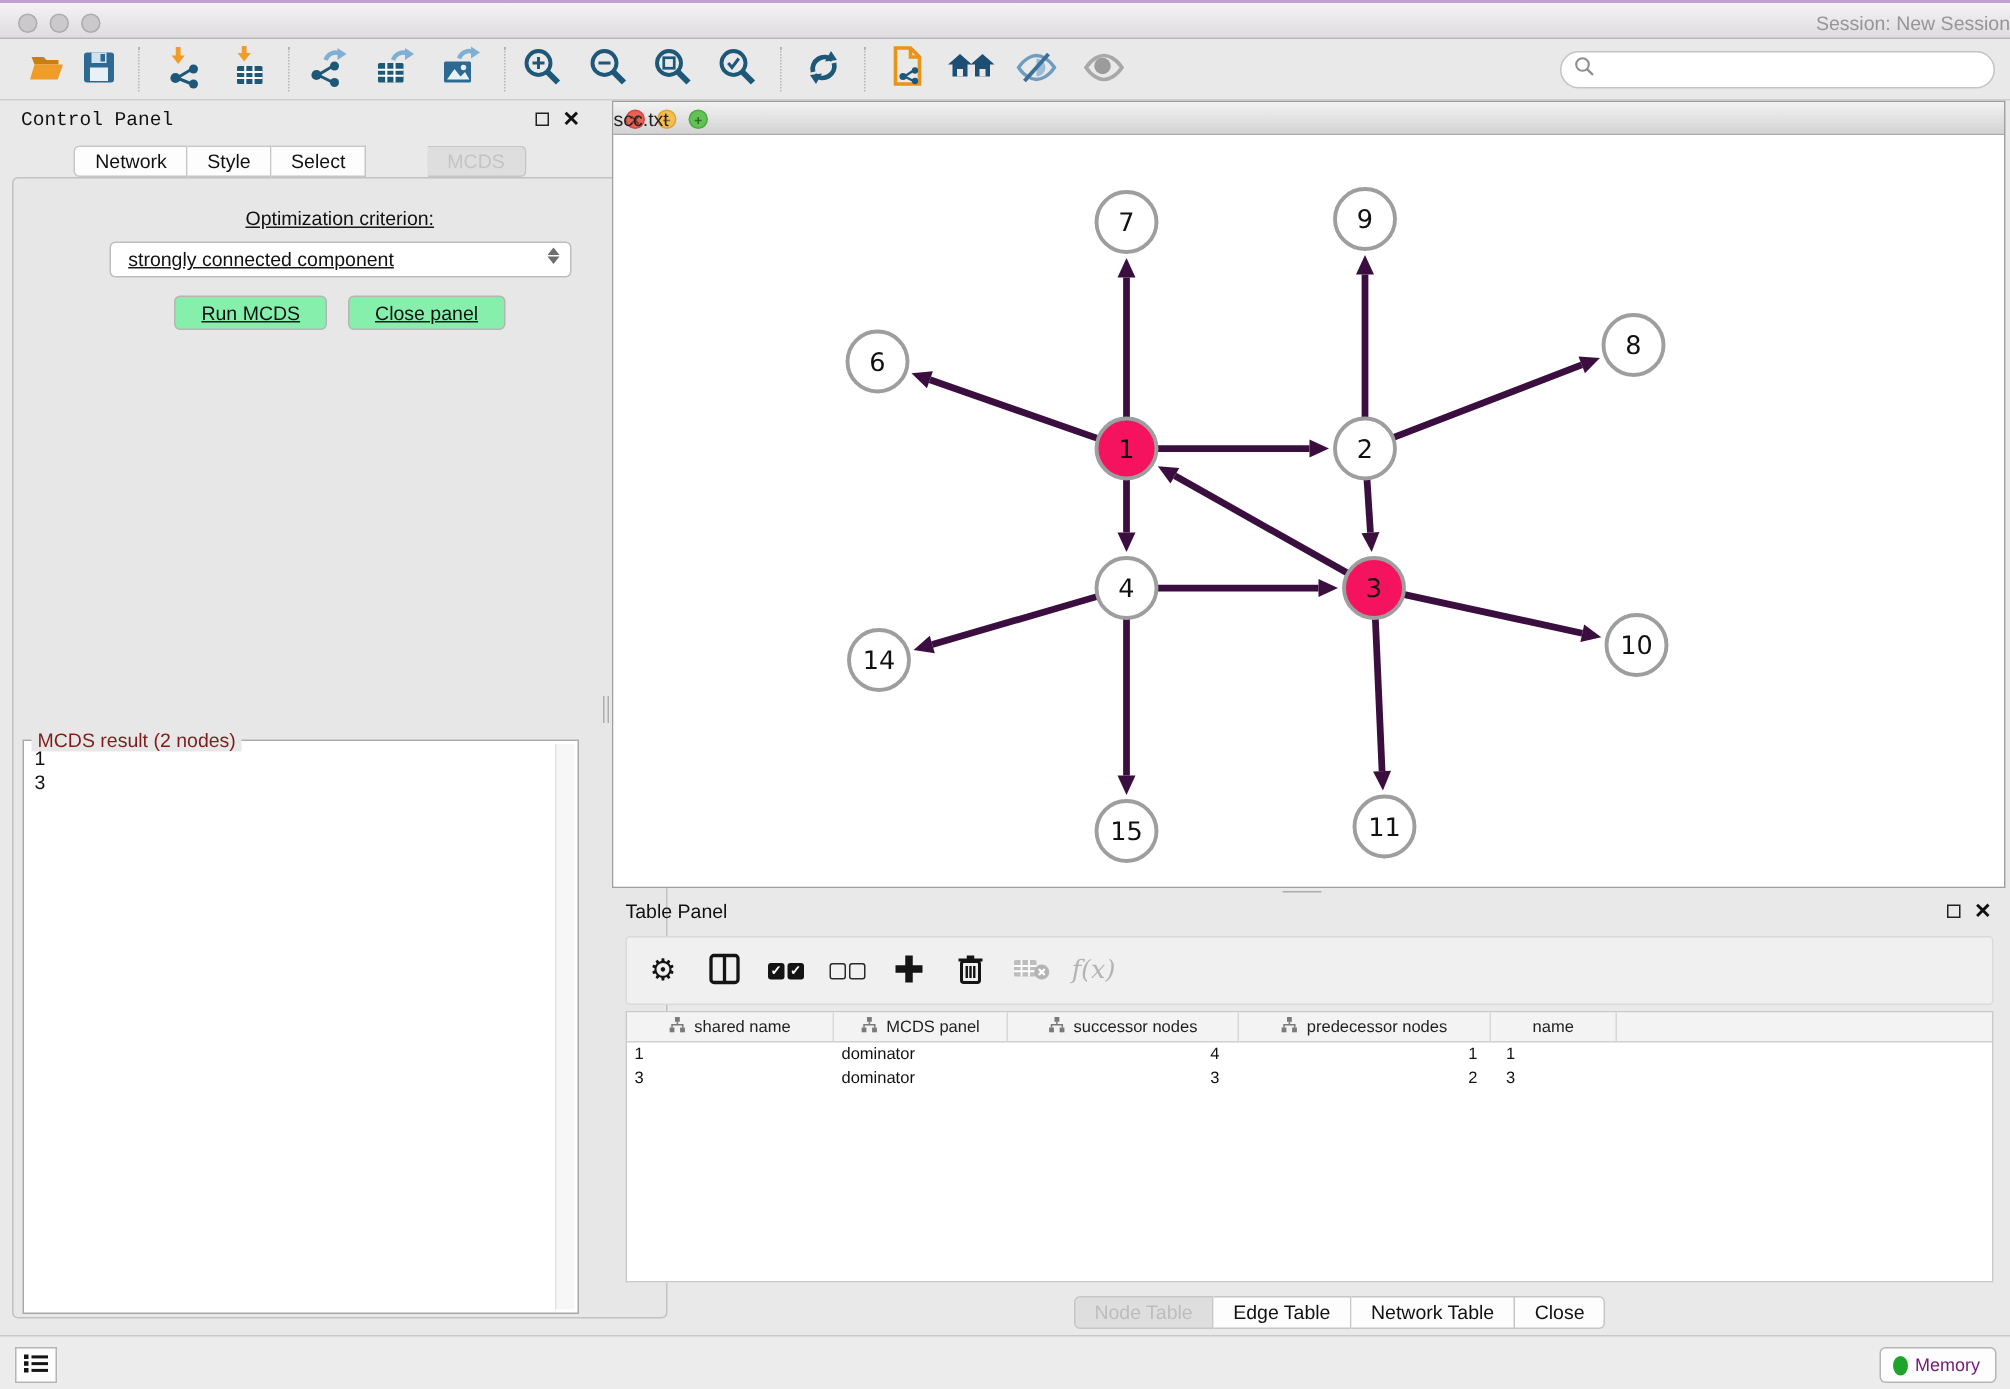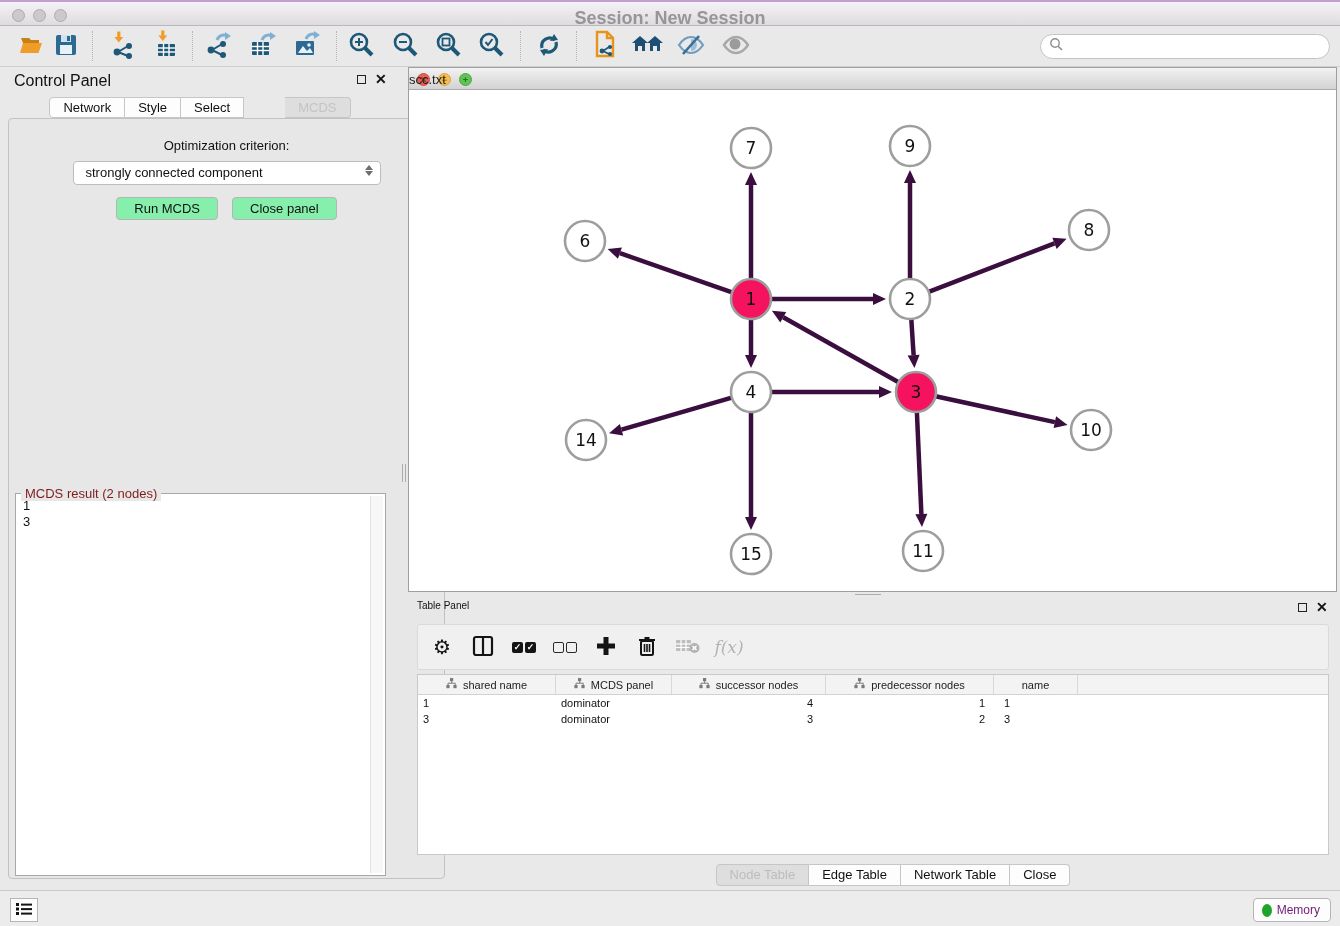--- a/index.html
+++ b/index.html
@@ -8,45 +8,45 @@
     width:1340px; height:926px; position:relative; overflow:hidden;
     background:#E9E9E9; font-family:"Liberation Sans", sans-serif; color:#1a1a1a;
     -webkit-font-smoothing:antialiased;
   }
   
   .titlebar { position:absolute; left:0; top:0; width:1340px; height:26px;
     background:linear-gradient(#F4F2F4,#DEDCDE);
     border-top:2px solid #C29FD3; border-bottom:1px solid #B9B7B9; }
   .traffic { position:absolute; left:12px; top:7px; display:flex; gap:8px; }
   .light { width:13px; height:13px; border-radius:50%; background:#CBC9CB; border:1px solid #ADABAD; }
-  .title-text { position:absolute; left:0; top:6px; width:100%; text-align:center;
-    font-size:18px; color:#979597;font-weight:bold; }
+  .title-text { position:absolute; left:0; top:6px; width:100%; text-align:right;
+    font-size:13px; color:#979597; }
   
   .toolbar { position:absolute; left:0; top:26px; width:1340px; height:41px;
     background:#E9E9E9; border-bottom:1px solid #CFCFCF; }
   .tb { position:absolute; top:2px; width:36px; height:36px; display:flex;
     align-items:center; justify-content:center; background:none; border:none; padding:0; }
   .tsep { position:absolute; top:5px; height:30px; width:0; border-left:1px dotted #B5B5B5; }
   .searchbox { position:absolute; left:1040px; top:8px; width:290px; height:25px;
     background:#fff; border:1px solid #C4C4C4; border-radius:13px;
     display:flex; align-items:center; padding-left:8px; }
   .searchbox input { border:none; outline:none; flex:1; font-size:12px; background:transparent;
     font-family:"Liberation Sans",sans-serif; }
   
-  .cp-title { position:absolute; left:14px; top:72px; font-size:16px; color:#111; }
+  .cp-title { position:absolute; left:14px; top:72px; font-size:13px; color:#111;font-family:Liberation Mono, monospace; }
   .panel-btns { position:absolute; display:flex; gap:9px; align-items:center; }
   .float-ico { width:9px; height:9px; border:1.5px solid #222; display:inline-block; }
   .close-ico { font-size:14px; font-weight:bold; color:#111; line-height:10px; }
   .cp-tabs { position:absolute; left:0; top:97px; width:400px; display:flex; justify-content:center; }
   .tabseg { height:21px; line-height:19px; padding:0 13px; font-size:13px;
     background:#FDFDFD; border:1px solid #C6C6C6; border-left:none; color:#111; }
   .tabseg:first-child { border-left:1px solid #C6C6C6; border-radius:4px 0 0 4px; }
   .tabseg.sel { background:#DEDEDE; color:#C4C4C4; border-radius:0 4px 4px 0;margin-left:41px; }
   .cp-body { position:absolute; left:8px; top:118px; width:437px; height:761px;
-    background:#E7E7E7; border:1px solid #C2C2C2; border-radius:4px; }
+    background:#E7E7E7; border:1px solid #C2C2C2; border-radius:4px;text-decoration:underline; }
   .opt-label { margin-top:19px; text-align:center; font-size:13px; color:#111; }
   .combo { position:relative; margin:8px auto 0; width:308px; height:24px; background:#fff;
     border:1px solid #BDBDBD; border-radius:4px; font-size:13px; line-height:22px;
     padding-left:12px; color:#111; }
   .combo .stepper { position:absolute; right:7px; top:3px; display:flex; flex-direction:column;
     gap:1px; align-items:center; }
   .stepper b { width:0; height:0; border-left:4px solid transparent; border-right:4px solid transparent; }
   .stepper .up { border-bottom:5px solid #6e6e6e; }
   .stepper .dn { border-top:5px solid #6e6e6e; }
   .btn-row { display:flex; justify-content:center; gap:14px; margin-top:12px; }
@@ -75,21 +75,21 @@
   .ml-grn { background:#61C354; border:1px solid #4EA843; color:#2E6B28; }
   .net-canvas { position:absolute; left:0; top:22px; width:927px; height:501px; background:#fff; }
   
   .vsplit-handle { position:absolute; left:400px; top:460px; width:8px; height:26px;
     display:flex; gap:2px; align-items:center; justify-content:center; }
   .vsplit-handle i { width:1px; height:18px; background:#ADADAD; }
   .hsplit-handle { position:absolute; left:855px; top:590px; width:26px; height:6px;
     display:flex; flex-direction:column; gap:2px; justify-content:center; }
   .hsplit-handle i { height:1px; background:#ADADAD; }
   
-  .tp-title { position:absolute; left:417px; top:600px; font-size:10px; color:#111; }
+  .tp-title { position:absolute; left:417px; top:600px; font-size:13px; color:#111; }
   .tp-toolbar { position:absolute; left:417px; top:624px; width:912px; height:46px;
     background:#F0F0F0; border:1px solid #DADADA; border-radius:3px;
     display:flex; align-items:center; gap:17px; padding-left:12px; }
   .tpi { width:24px; height:24px; display:flex; align-items:center; justify-content:center;
     background:none; border:none; padding:0; }
   .gear-glyph { font-size:20px; color:#141414; line-height:20px; }
   .chkpair { display:flex; gap:2px; }
   .chk { width:11px; height:11px; background:#141414; border-radius:2px; color:#fff;
     font-size:9px; line-height:11px; text-align:center; font-weight:bold; }
   .unchk { width:11px; height:11px; background:#F0F0F0; border:1.5px solid #2a2a2a; border-radius:2px; }

